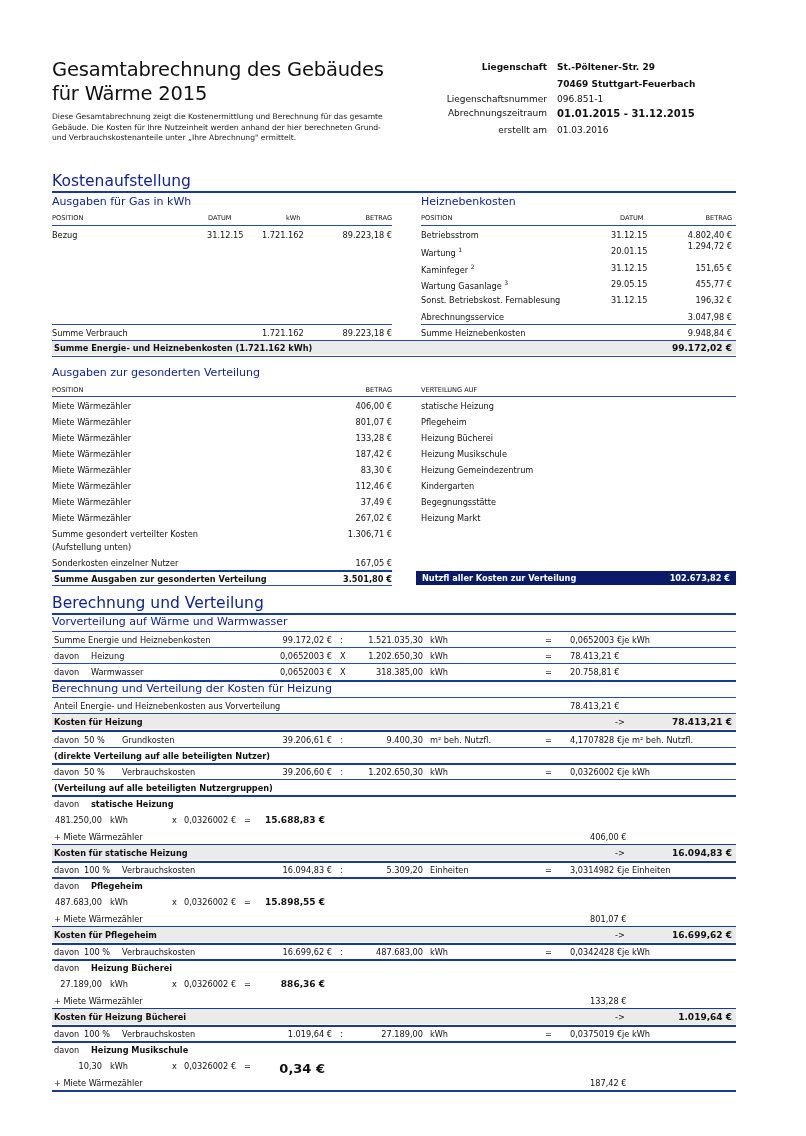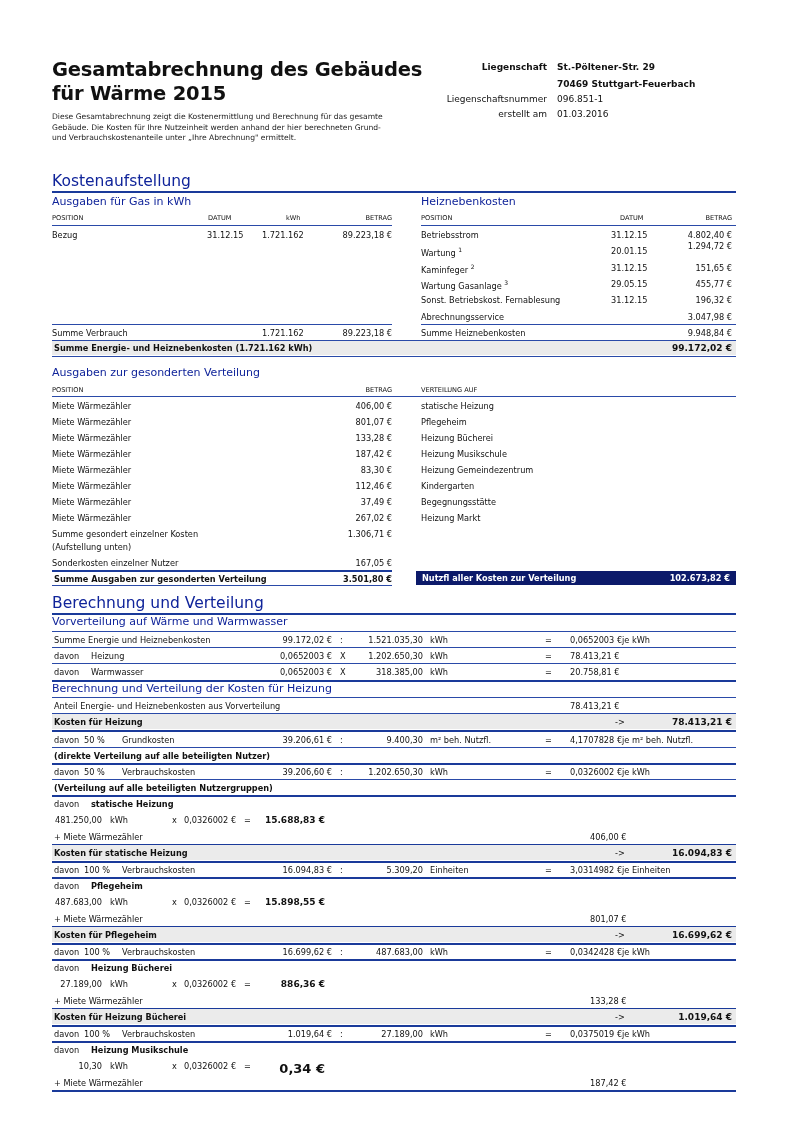--- a/index.html
+++ b/index.html
@@ -1,18 +1,18 @@
 <!DOCTYPE html>
 <html><head>
 <meta charset="utf-8">
 <style>
 *{box-sizing:border-box;margin:0;padding:0}
 body{width:806px;height:1136px;background:#fff;font-family:"DejaVu Sans",sans-serif;color:#111;position:relative;overflow:hidden;font-size:8.4px}
 .abs{position:absolute}
-.title{left:52px;top:58px;font-size:19.5px;font-weight:bold;line-height:24px;color:#111;font-family:"DejaVu Sans",sans-serif;letter-spacing:-0.2px}
+.title{left:52px;top:58px;font-size:19.5px;font-weight:normal;line-height:24px;color:#111;font-family:"DejaVu Sans",sans-serif;letter-spacing:-0.2px}
 .intro{left:52px;top:112px;width:340px;font-size:7.6px;line-height:10.6px;color:#222}
 .meta{left:440px;top:58px;width:320px}
 .meta .row{display:flex;height:17px;align-items:center;font-size:9px}
 .meta .row.small{height:13px;font-size:9px}
 .meta .k{width:117px;text-align:right;padding-right:10px}
 .meta .v{flex:1}
 .b{font-weight:bold}
 .h1{font-size:15.5px;color:#10249a;font-weight:normal}
 .h2{font-size:11px;color:#10249a}
 .line{position:absolute;height:1.5px;background:#1a3a9a}
@@ -37,20 +37,24 @@
       <span class="k b">Liegenschaft</span>
       <span class="v b">St.-Pöltener-Str. 29</span>
     </div>
   <div class="row">
       <span class="k"></span>
       <span class="v b">70469 Stuttgart-Feuerbach</span>
     </div>
   <div class="row small">
       <span class="k">Liegenschaftsnummer</span>
       <span class="v">096.851-1</span>
+    </div>
+  <div class="row small" style="height:16px">
+      <span class="k">Abrechnungszeitraum</span>
+      <span class="v b" style="font-size:10px">01.01.2015 - 31.12.2015</span>
     </div>
   <div class="row small" style="height:18px">
       <span class="k">erstellt am</span>
       <span class="v">01.03.2016</span>
     </div>
 </div>
 
 <div class="abs h1" style="left:52px;top:172px">Kostenaufstellung</div>
 <div class="line" style="left:52px;top:191px;width:684px"></div>
 
@@ -128,21 +132,21 @@
     <div class="row8" style="left:52px;top:481px">Miete Wärmezähler</div>
     <div class="row8 r" style="left:320px;top:481px;width:72px">112,46 €</div>
     <div class="row8" style="left:421px;top:481px">Kindergarten</div>
     <div class="row8" style="left:52px;top:497px">Miete Wärmezähler</div>
     <div class="row8 r" style="left:320px;top:497px;width:72px">37,49 €</div>
     <div class="row8" style="left:421px;top:497px">Begegnungsstätte</div>
     <div class="row8" style="left:52px;top:513px">Miete Wärmezähler</div>
     <div class="row8 r" style="left:320px;top:513px;width:72px">267,02 €</div>
     <div class="row8" style="left:421px;top:513px">Heizung Markt</div>
   </div>
-<div class="row8" style="left:52px;top:529px">Summe gesondert einzelner Kosten</div>
+<div class="row8" style="left:52px;top:529px">Summe gesondert verteilter Kosten</div>
 <div class="row8" style="left:52px;top:542px">(Aufstellung unten)</div>
 <div class="row8 r" style="left:320px;top:529px;width:72px">1.306,71 €</div>
 <div class="row8" style="left:52px;top:558px">Sonderkosten einzelner Nutzer</div>
 <div class="row8 r" style="left:320px;top:558px;width:72px">167,05 €</div>
 <div class="line" style="left:52px;top:570px;width:340px"></div>
 <div class="row8 b" style="left:54px;top:574px">Summe Ausgaben zur gesonderten Verteilung</div>
 <div class="row8 b r" style="left:310px;top:574px;width:82px">3.501,80 €</div>
 <div class="thin" style="left:52px;top:585px;width:340px"></div>
 
 <div class="abs navy" style="left:416px;top:571px;width:320px;height:14px">

